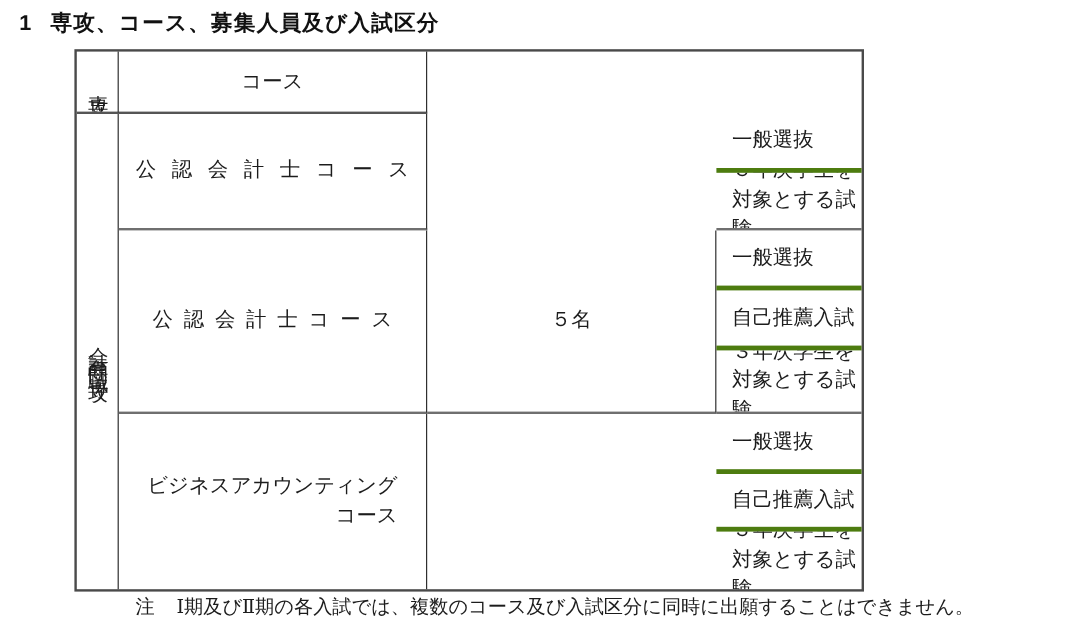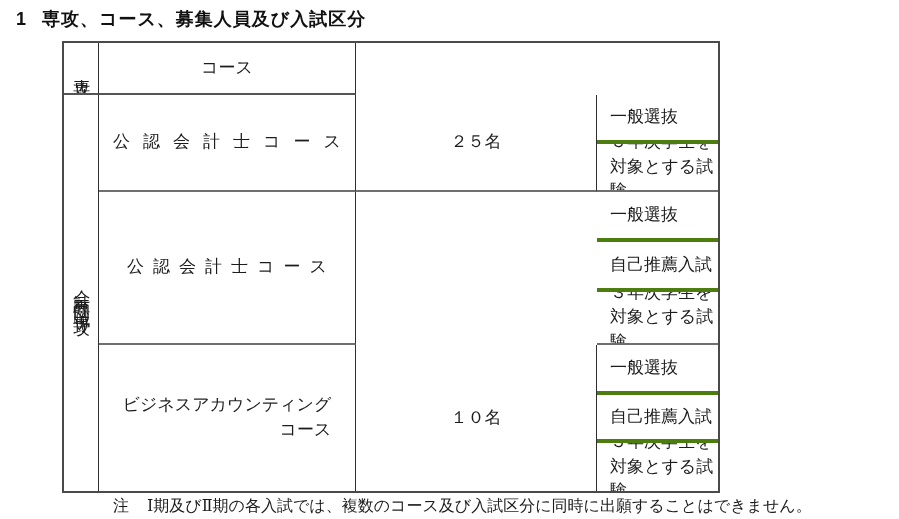--- a/index.html
+++ b/index.html
@@ -112,32 +112,31 @@
   </div>
 
   <div class="admtable">
 
     <div class="cell a-h-major header-bottom vert vert-header">専攻</div>
     <div class="cell a-h-course header-bottom">コース</div>
 
     <div class="cell a-major no-bottom vert vert-body">会計専門職専攻</div>
 
     <div class="cell a-course1 thick-bottom spread-wide">公認会計士コース</div>
-    <div class="cell a-cap1 thick-bottom">２５名</div>
     <div class="cell a-cat1a last-col left-align">一般選抜</div>
     <div class="cell a-cat1b last-col left-align thick-bottom">３年次学生を対象とする試験</div>
 
     <div class="cell a-course2 thick-bottom spread-med">公認会計士コース</div>
+    <div class="cell a-cap2 thick-bottom">５名</div>
     <div class="cell a-cat2a last-col left-align">一般選抜</div>
     <div class="cell a-cat2b last-col left-align">自己推薦入試</div>
     <div class="cell a-cat2c last-col left-align thick-bottom">３年次学生を対象とする試験</div>
 
     <div class="cell a-course3 no-bottom preline">ビジネスアカウンティング
 コース</div>
-    <div class="cell a-cap3 no-bottom">１０名</div>
     <div class="cell a-cat3a last-col left-align">一般選抜</div>
     <div class="cell a-cat3b last-col left-align">自己推薦入試</div>
     <div class="cell a-cat3c last-col left-align no-bottom">３年次学生を対象とする試験</div>
   </div>
 
   <div class="note">
     <span class="note-label">注</span>
     <span class="note-text">Ⅰ期及びⅡ期の各入試では、複数のコース及び入試区分に同時に出願することはできません。</span>
   </div>
 

